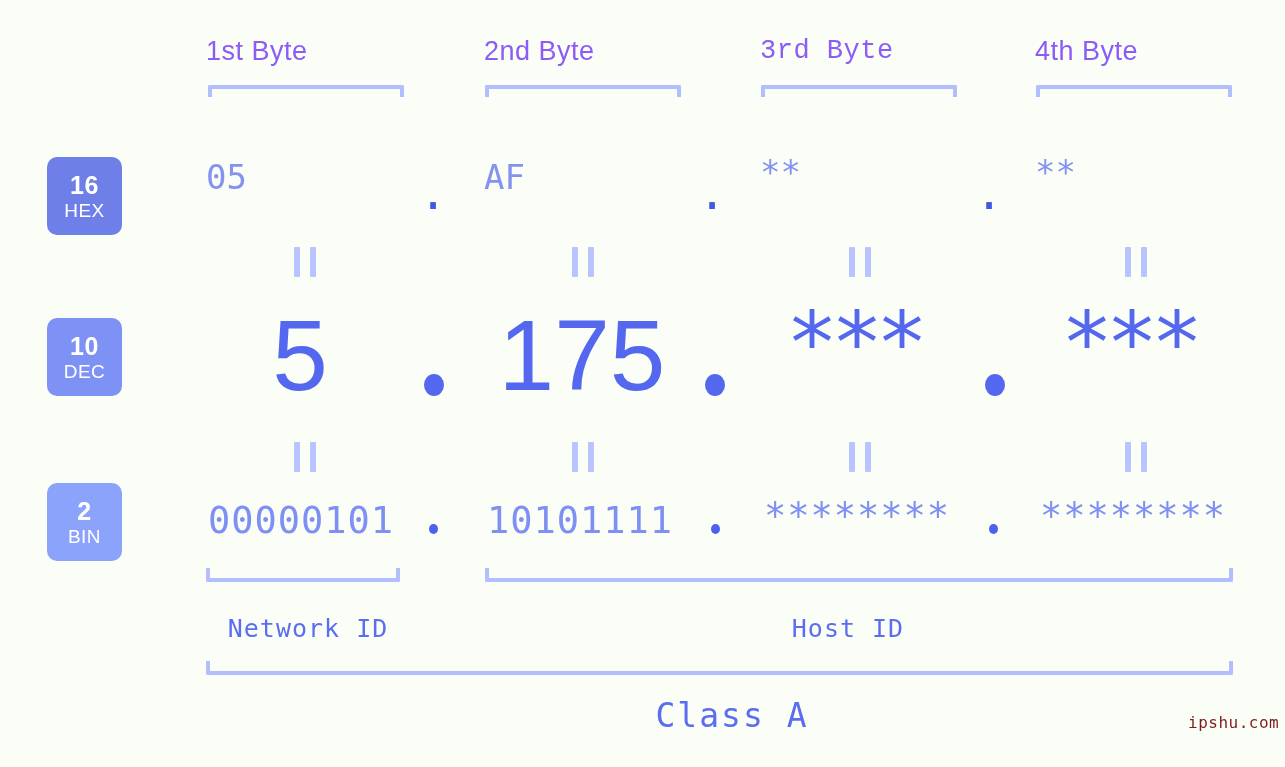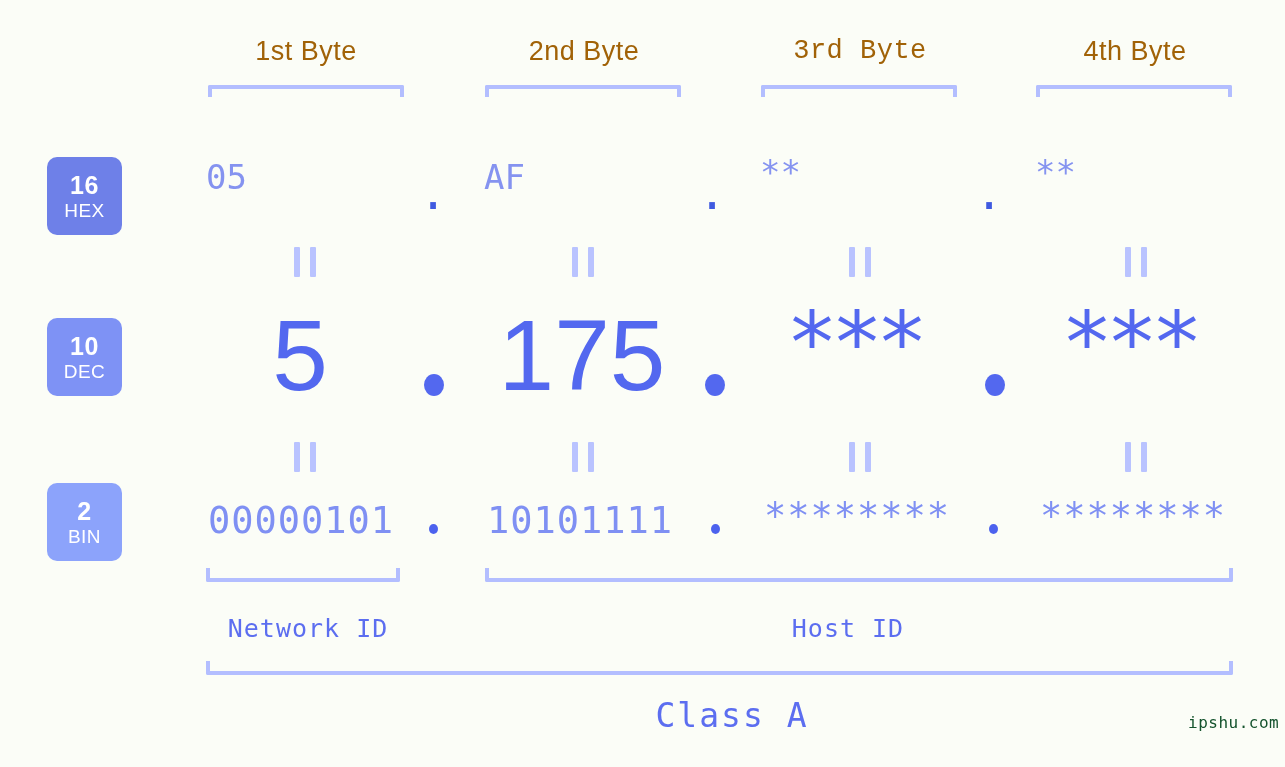--- a/index.html
+++ b/index.html
@@ -21,24 +21,24 @@
     background: #fbfdf7;
   }
 
   
   .abs { position: absolute; }
 
   
   .byte-label {
     font-family: "Liberation Sans", sans-serif;
     font-size: 27px;
-    color: #a16207;
-    letter-spacing: 0.5px;
-    white-space: nowrap;
-    text-align: center;
+    color: #8b5cf6;
+    letter-spacing: 0.5px;
+    white-space: nowrap;
+    text-align: left;
   }
 
   
   .bracket-top {
     border-top: 4px solid #b3beff;
     border-left: 4px solid #b3beff;
     border-right: 4px solid #b3beff;
     height: 12px;
     box-sizing: border-box;
     border-radius: 2px 2px 0 0;
@@ -170,21 +170,21 @@
     color: #5c6ef0;
     text-align: center;
     white-space: nowrap;
     letter-spacing: 2px;
   }
 
   
   .watermark {
     font-family: "DejaVu Sans Mono", monospace;
     font-size: 16px;
-    color: #14532d;
+    color: #7f1d1d;
     letter-spacing: 0.5px;
     white-space: nowrap;
   }
 </style>
 </head>
 <body>
 
 <div class="canvas">
 
   <div class="abs byte-label" style="left:206px; top:36px; width:200px;">1st Byte</div>

